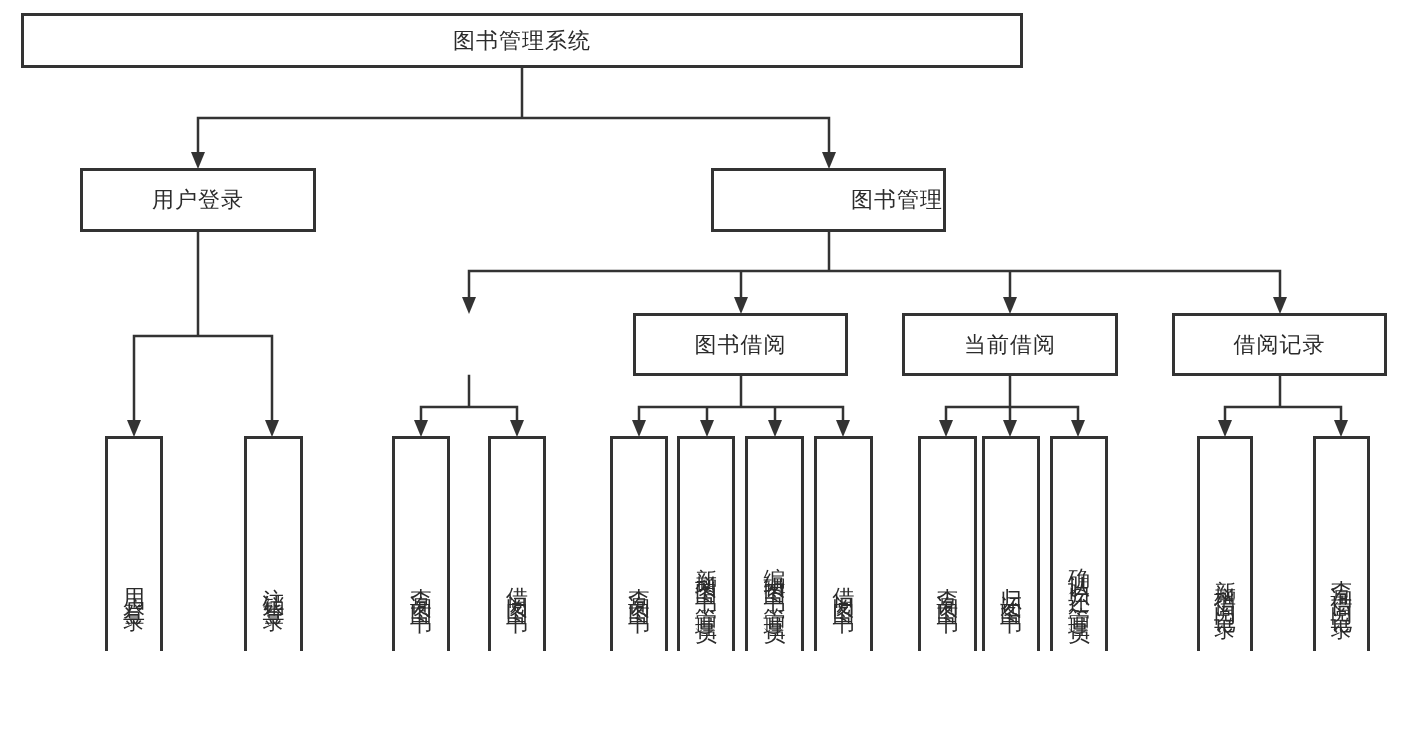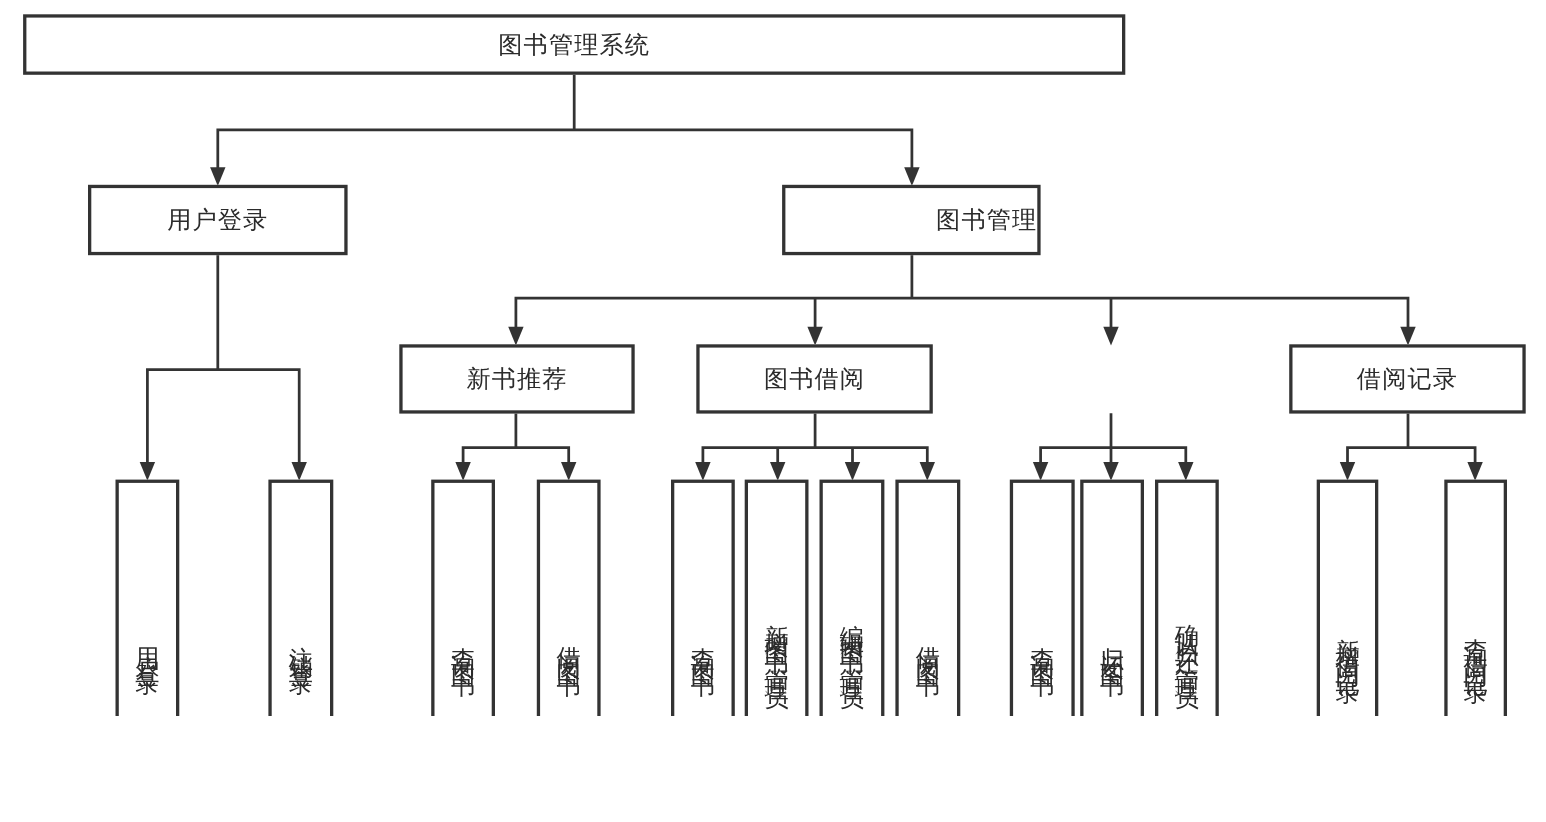--- a/index.html
+++ b/index.html
@@ -118,25 +118,25 @@
     <span>图书管理系统</span>
   </div>
 
   <div class="node hbox n-user-login">
     <span>用户登录</span>
   </div>
   <div class="node hbox n-book-mgmt">
     <span>图书管理</span>
   </div>
 
-  <div class="node hbox n-new-book">
-    <span>新书推荐</span>
-  </div>
   <div class="node hbox n-book-borrow">
     <span>图书借阅</span>
+  </div>
+  <div class="node hbox n-current-borrow">
+    <span>当前借阅</span>
   </div>
   <div class="node hbox n-borrow-records">
     <span>借阅记录</span>
   </div>
 
   <div class="node vbox n-a1">
     <span class="vtext">用户登录</span>
   </div>
   <div class="node vbox n-a2">
     <span class="vtext">注销登录</span>

